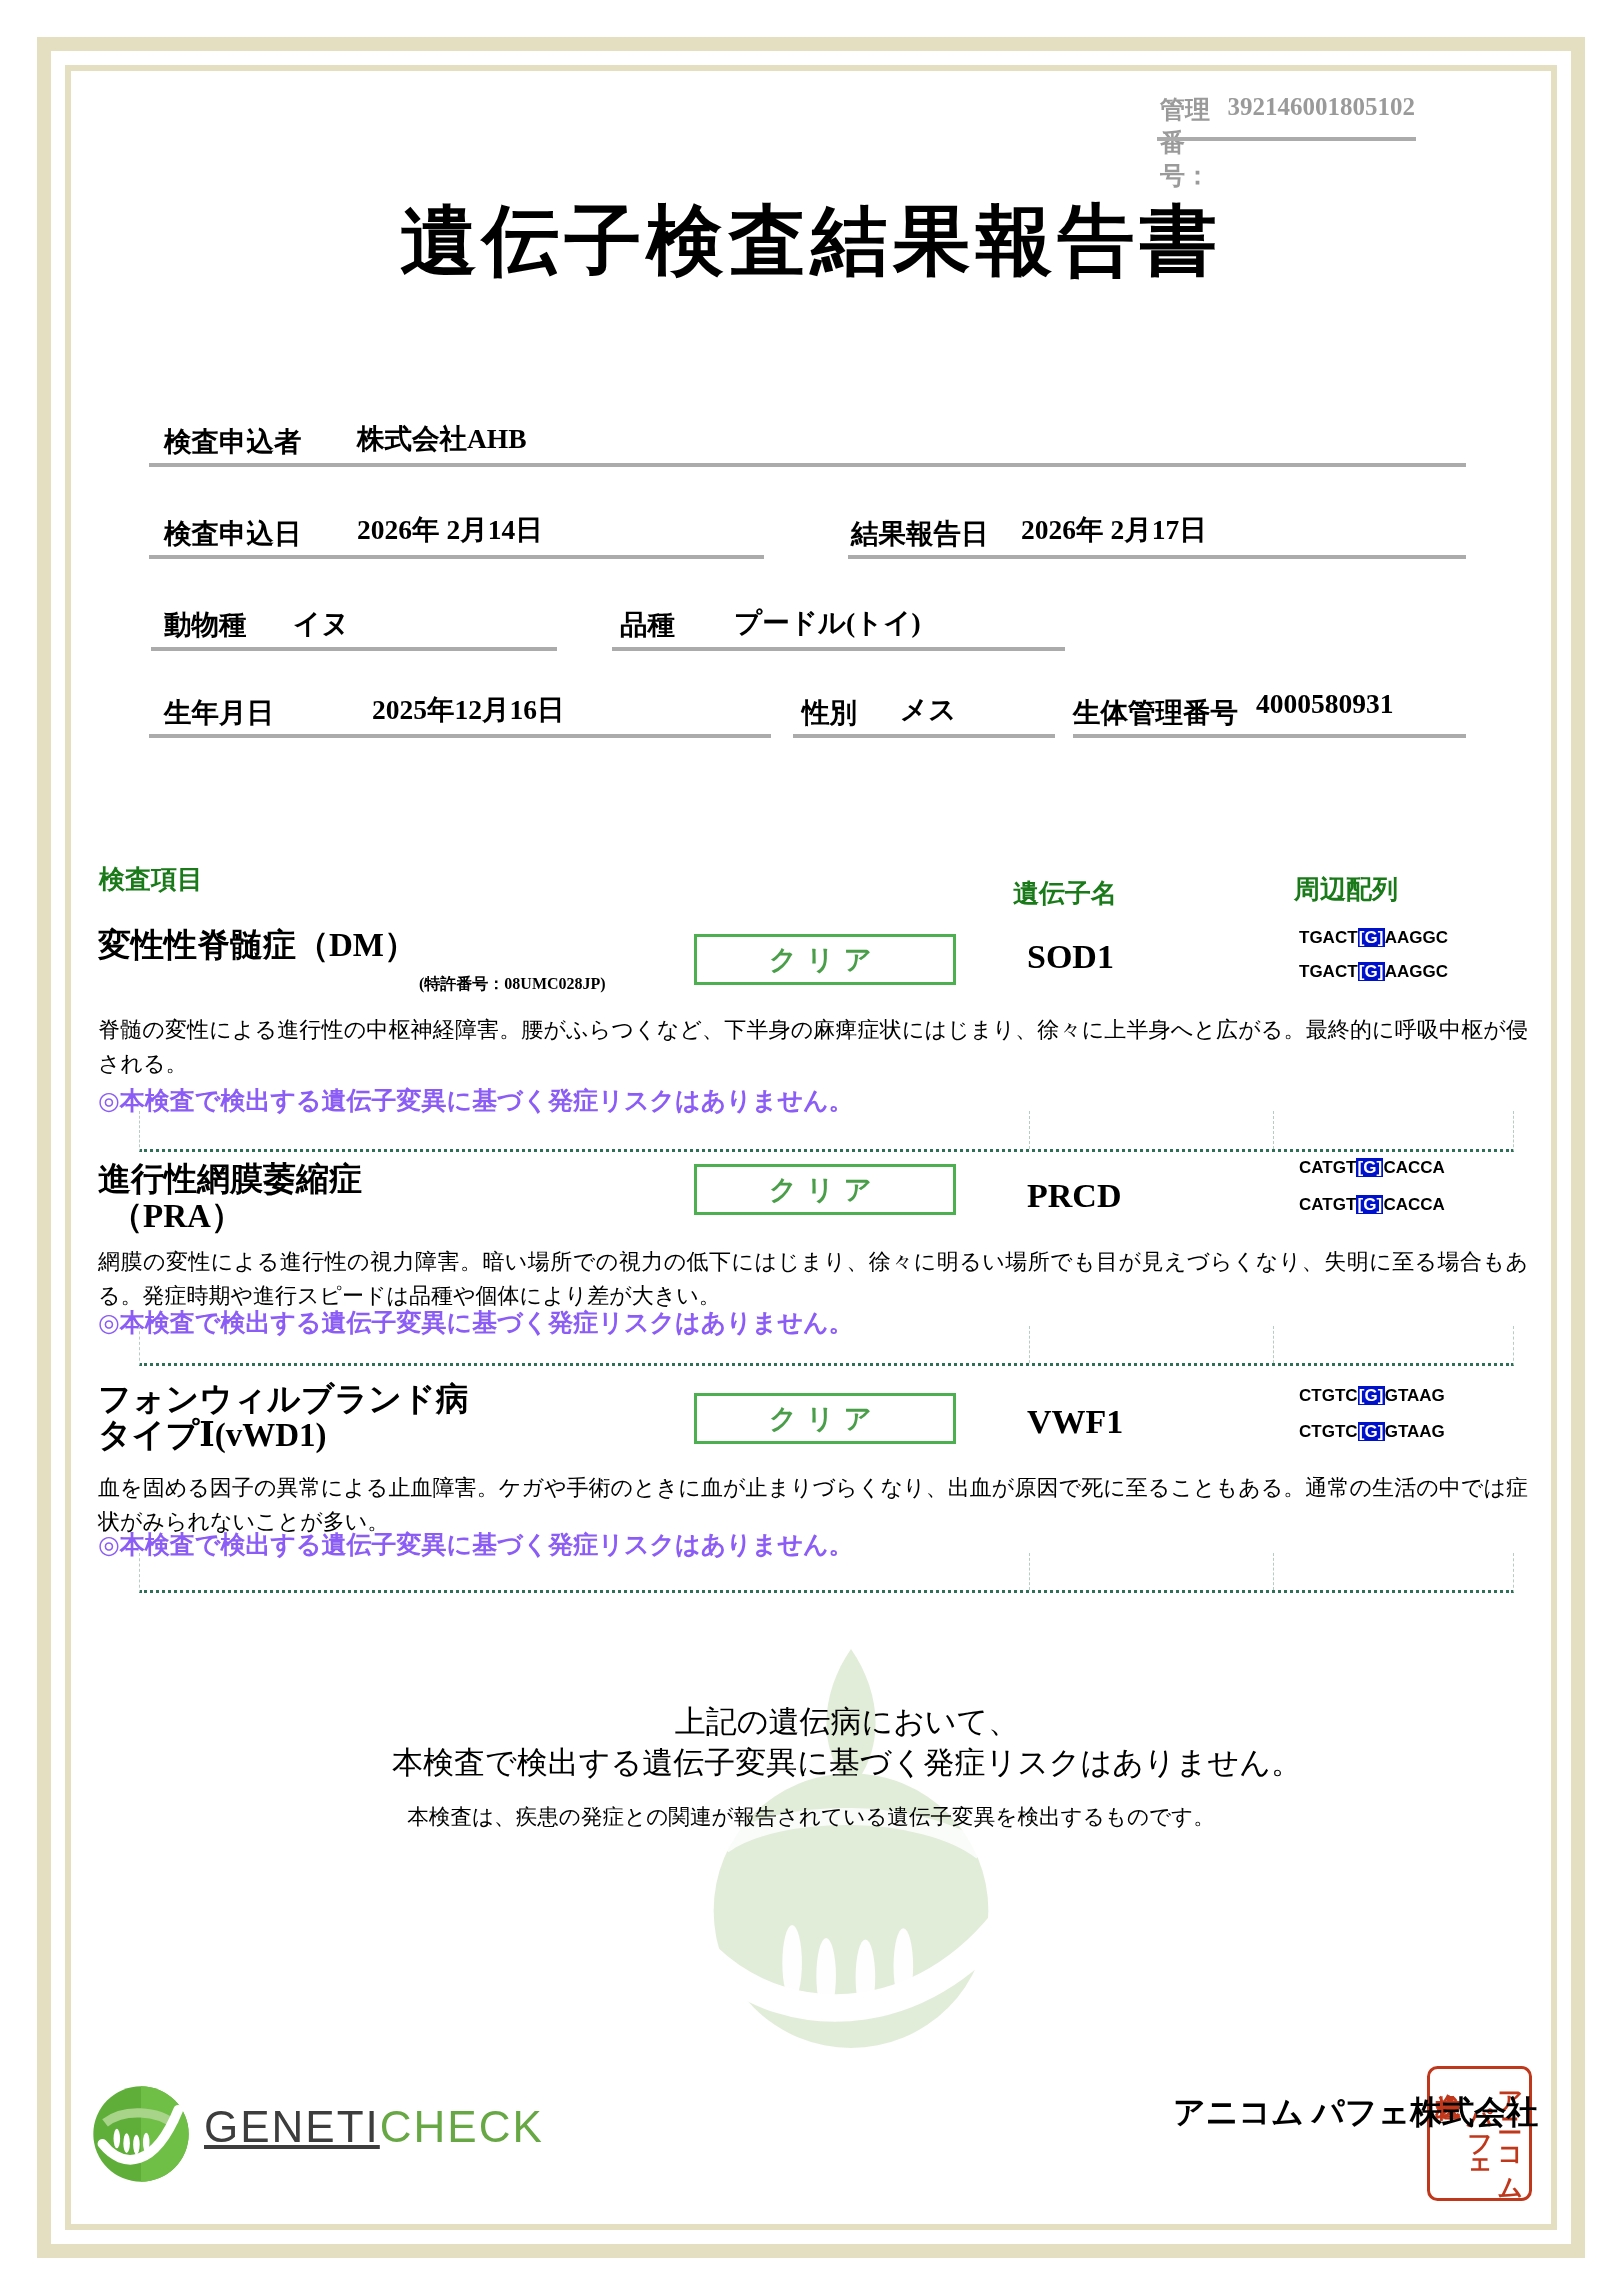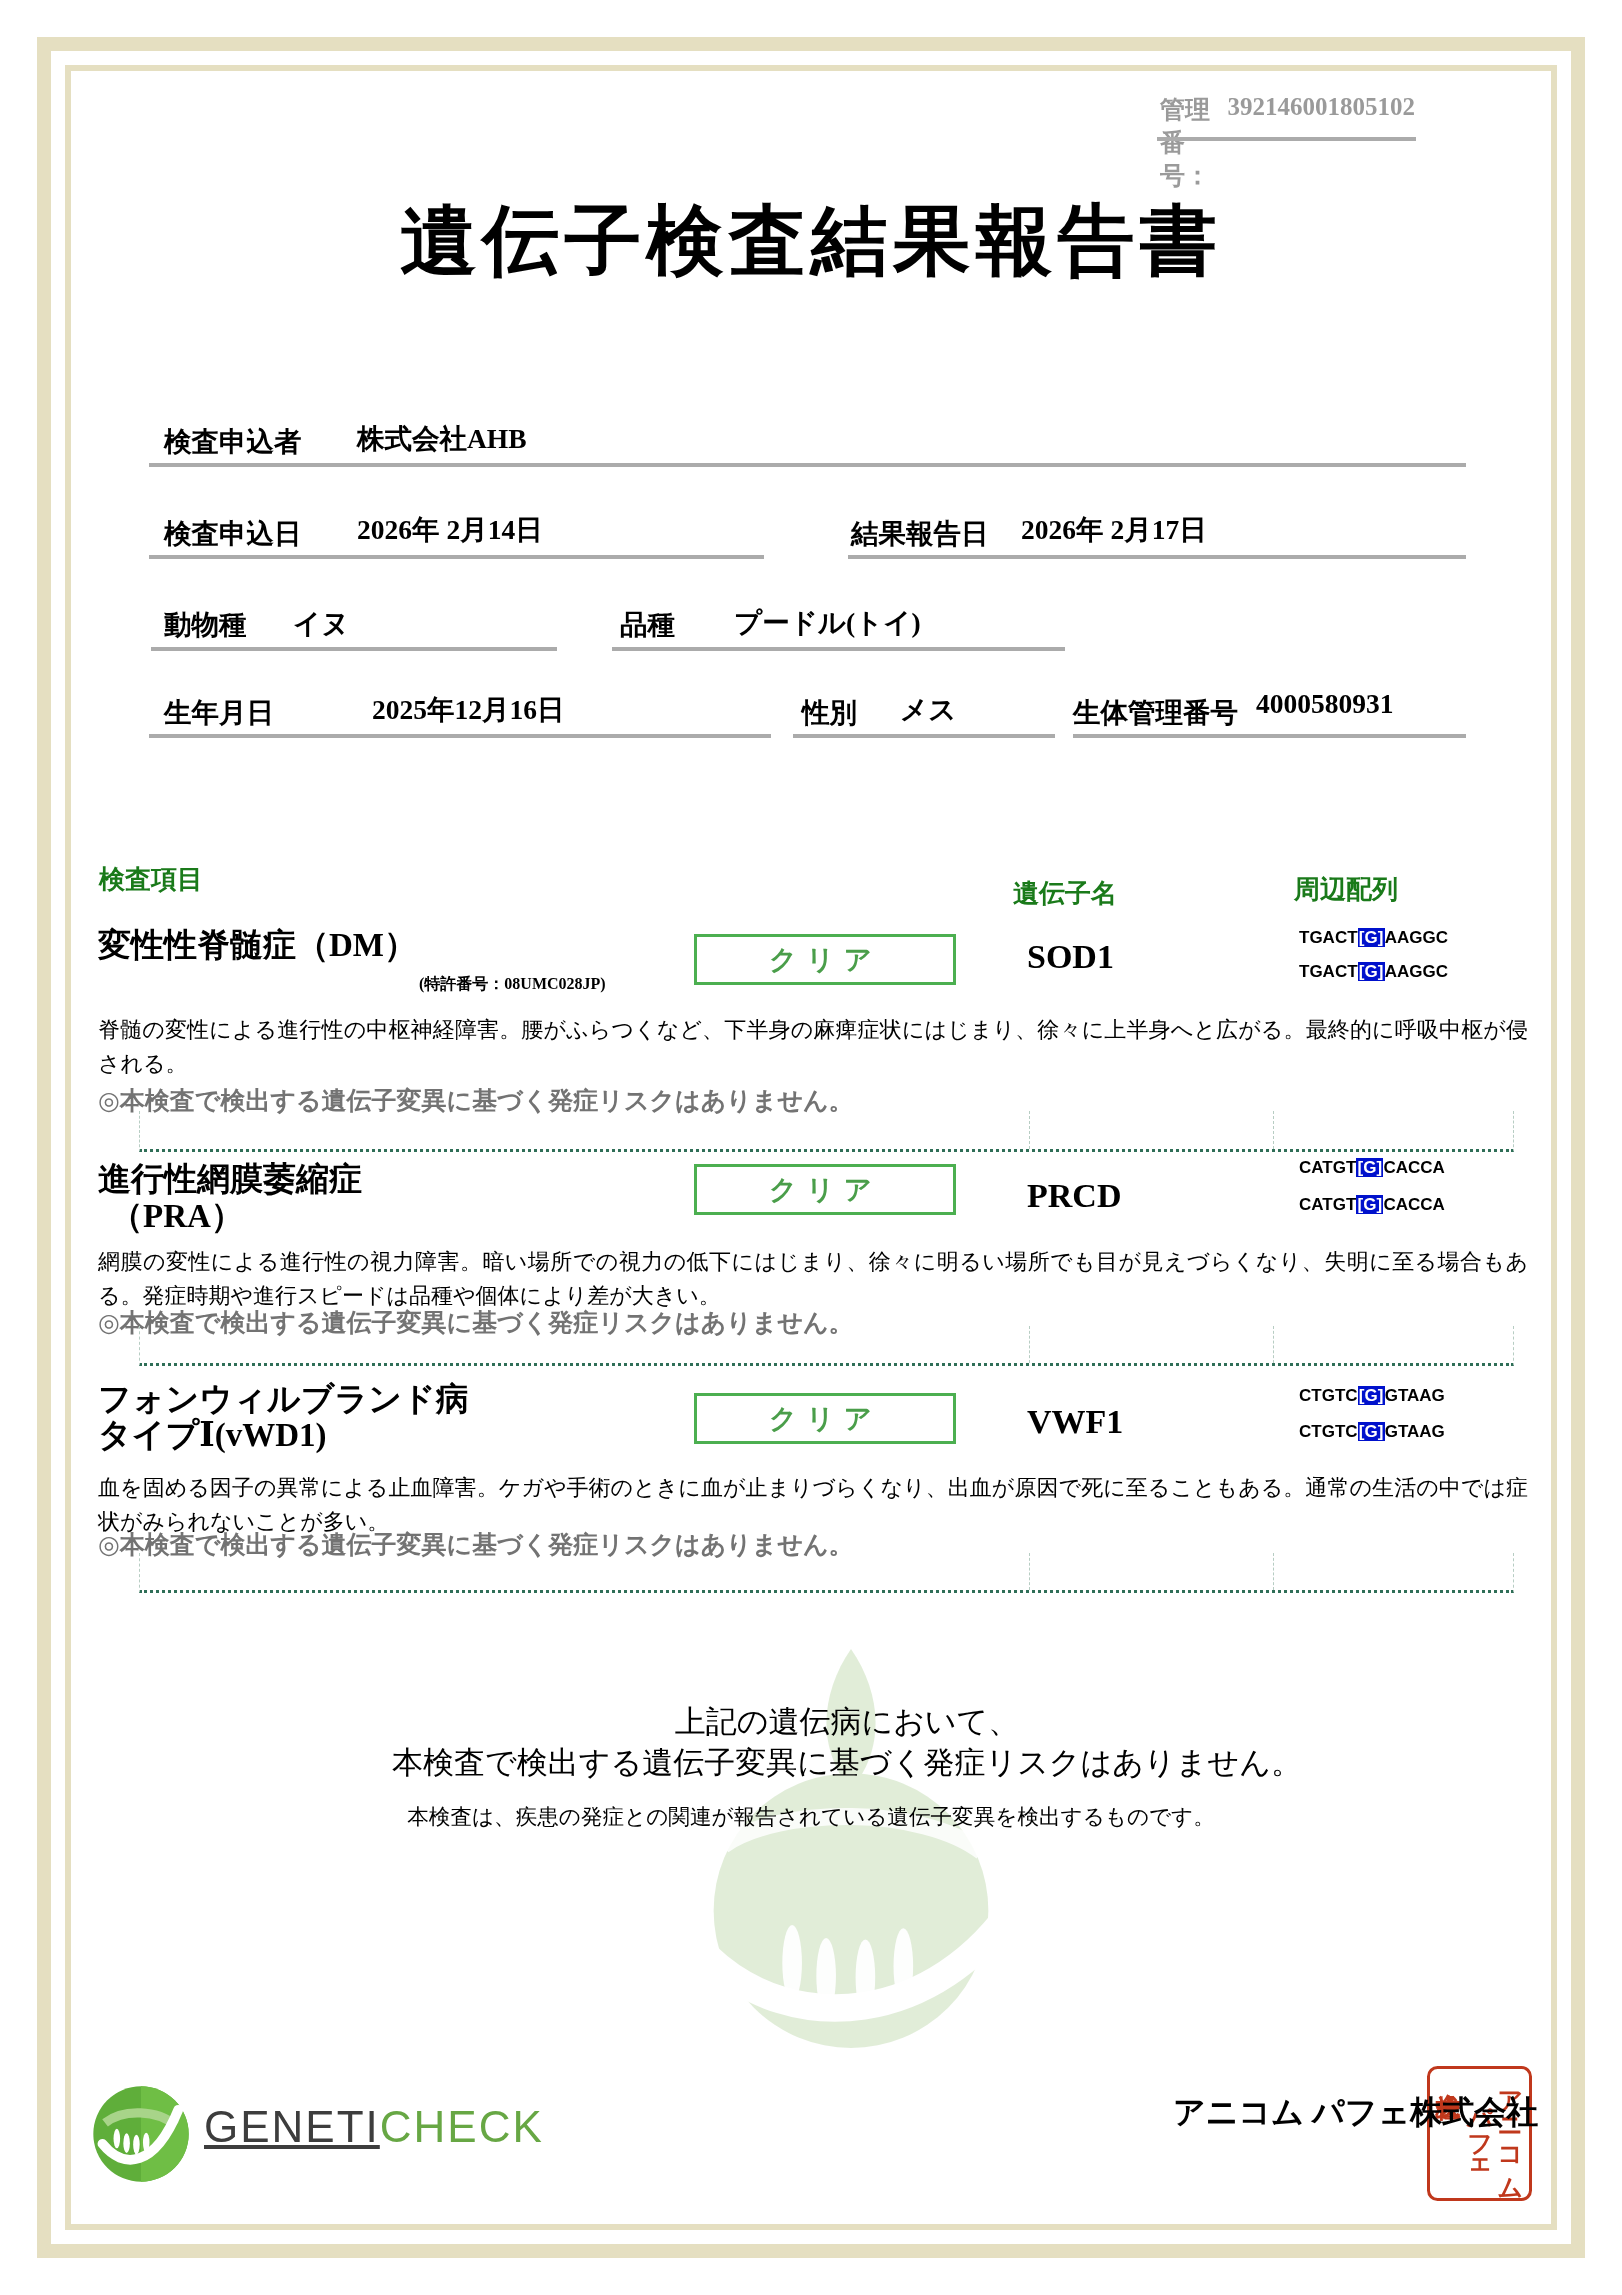--- a/index.html
+++ b/index.html
@@ -28,21 +28,21 @@
   .test-name{position:absolute;font-size:33px;font-weight:700;white-space:nowrap;}
   .patent{position:absolute;font-size:16px;font-weight:600;white-space:nowrap;}
   .clear-btn{position:absolute;width:262px;height:51px;border:3.3px solid #4caf50;
     box-sizing:border-box;display:flex;align-items:center;justify-content:center;
     font-size:27.5px;letter-spacing:9.2px;color:#4a9e4a;font-weight:600;background:#fff;}
   .gene{position:absolute;font-size:34px;font-weight:600;white-space:nowrap;}
   .seq{position:absolute;font-family:"Liberation Sans","DejaVu Sans",sans-serif;
     font-size:17px;font-weight:700;white-space:nowrap;}
   .seq .var{background:#0011cc;color:#fff;padding:0 1.3px;}
   .desc{position:absolute;font-size:22px;line-height:34px;width:1430px;font-weight:500;text-align:justify;}
-  .risk{position:absolute;font-size:25px;font-weight:700;color:#737373;white-space:nowrap;}
+  .risk{position:absolute;font-size:25px;font-weight:700;color:#8b5cf6;white-space:nowrap;}
   .sep{position:absolute;left:139px;width:1373px;
     border-bottom:3.3px dotted #2f6e57;border-left:1.3px dashed #b7cdc3;border-right:1.3px dashed #b7cdc3;}
   .tick{position:absolute;top:0;bottom:0;width:0;border-left:1.3px dashed #b7cdc3;}
 
   .sum-big{position:absolute;left:0;width:100%;text-align:center;z-index:2;
     font-family:"Liberation Sans","DejaVu Sans",sans-serif;font-size:31px;font-weight:500;padding-left:36px;}
   .sum-note{position:absolute;left:0;width:100%;text-align:center;z-index:2;
     font-family:"Liberation Sans","DejaVu Sans",sans-serif;font-size:21.6px;font-weight:500;}
   .watermark{position:absolute;left:661px;top:1649px;z-index:1;opacity:.55;}
 

